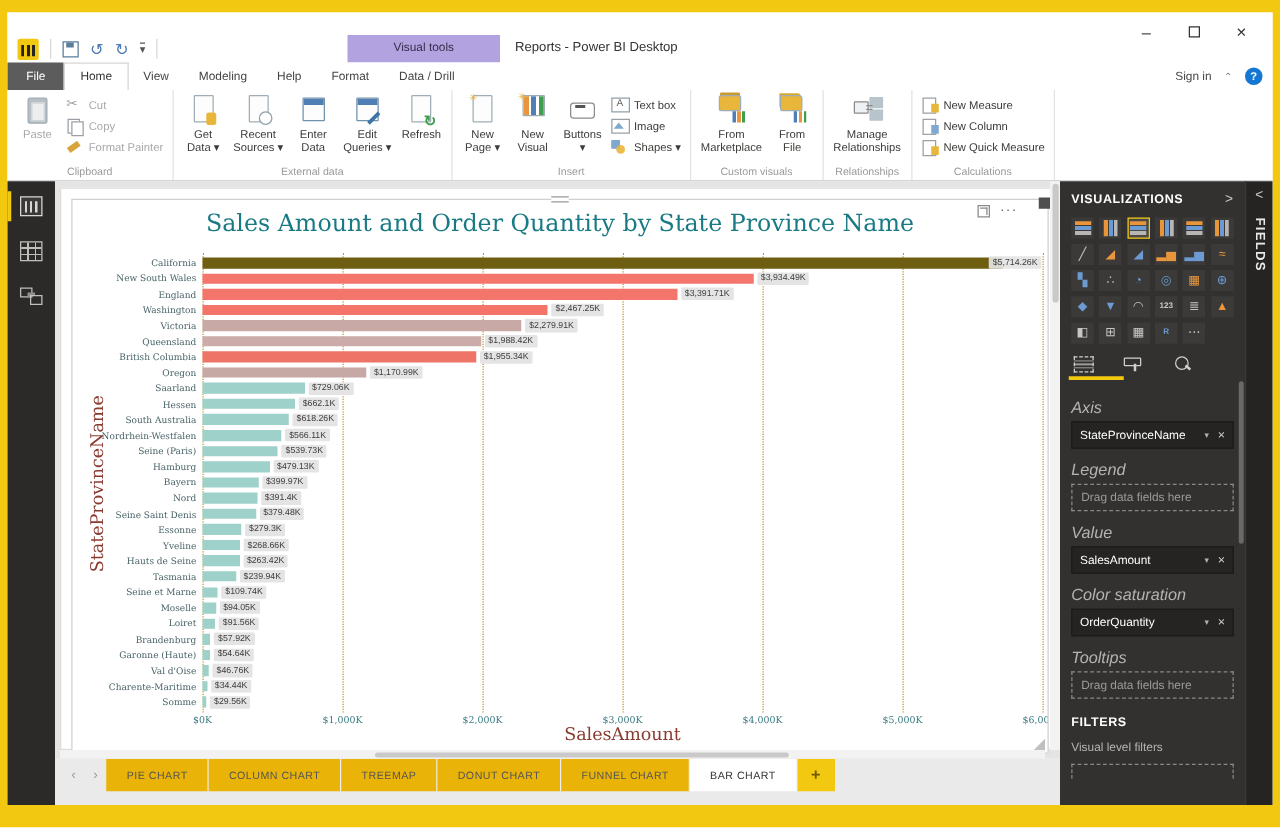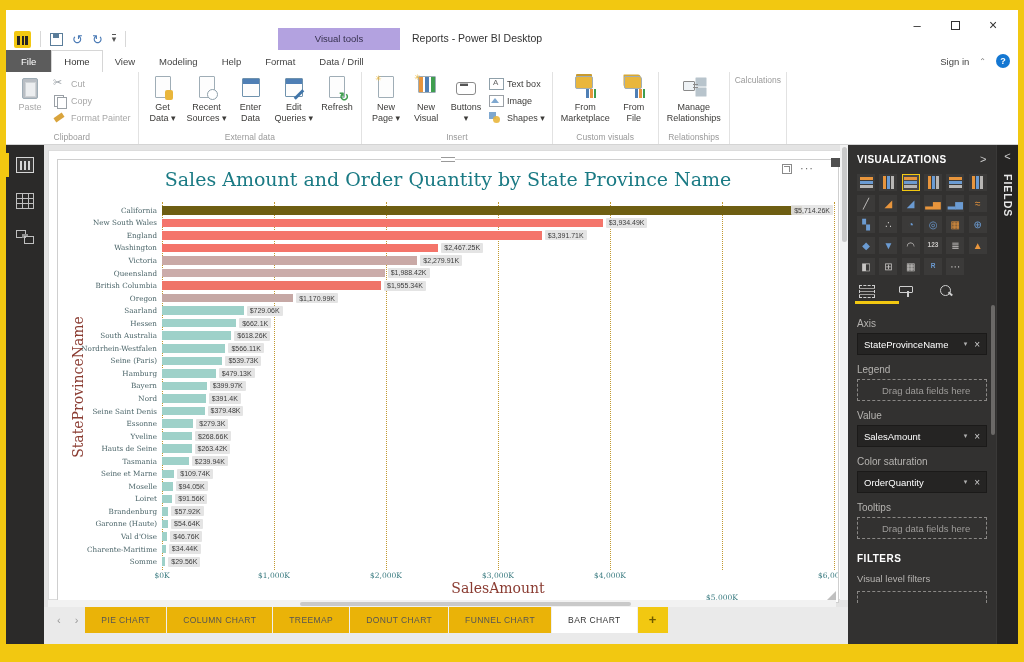--- a/index.html
+++ b/index.html
@@ -163,26 +163,26 @@
   .vp-tabs { display:flex; gap:24px; margin:10px 2px 2px; padding-bottom:5px; }
   .vp-tab { position:relative; cursor:pointer; padding-bottom:6px; }
   .vp-tab.sel::after { content:""; position:absolute; left:-4px; bottom:0; width:44px; height:3px; background:#f2c811; }
   .ti-fields { width:16px; height:13px; border:1px dashed #cfcfcf; background:repeating-linear-gradient(0deg,transparent 0 2px,#9f9d9b 2px 3px); }
   .ti-roller { position:relative; width:16px; height:13px; }
   .ti-roller::before { content:""; position:absolute; left:0; top:1px; width:12px; height:5px; border:1px solid #cfcfcf; border-radius:1px; }
   .ti-roller::after { content:""; position:absolute; left:8px; top:6px; width:2px; height:6px; background:#cfcfcf; }
   .ti-lens { position:relative; width:16px; height:13px; }
   .ti-lens::before { content:""; position:absolute; left:1px; top:0; width:9px; height:9px; border:1.5px solid #cfcfcf; border-radius:50%; }
   .ti-lens::after { content:""; position:absolute; left:9px; top:8px; width:5px; height:1.5px; background:#cfcfcf; transform:rotate(40deg); }
-  .wlabel { font-size:10px; color:#b5b3b0; margin:9px 0 4px; }
+  .wlabel { font-size:13px; color:#b5b3b0; margin:9px 0 4px;font-style:italic; }
   .pill { height:22px; background:#252423; border:1px solid #1b1a19; display:flex; align-items:center; padding:0 6px; cursor:pointer; }
   .pill .pname { font-size:9.5px; color:#fff; white-space:nowrap; overflow:hidden; }
   .pill .pcaret { margin-left:auto; font-size:7px; color:#b0b0b0; padding-left:4px; }
   .pill .px { font-size:10px; color:#d0d0d0; margin-left:7px; cursor:pointer; }
-  .wph { height:22px; border:1px dashed #8a8886; color:#9d9b99; font-size:9.5px; display:flex; align-items:center; padding-left:24px; }
+  .wph { height:22px; border:1px dashed #8a8886; color:#9d9b99; font-size:9.5px; display:flex; align-items:center; padding-left:7px; }
   .filters-head { margin-top:14px; font-size:10px; font-weight:bold; letter-spacing:0.5px; color:#fff; }
   .filters-sub { font-size:9.5px; color:#b5b3b0; margin-top:9px; }
   .wph.partial { margin-top:7px; height:12px; border-bottom:none; }
   .vp-scroll { position:absolute; right:1px; top:160px; width:4px; height:130px; background:#6b6967; border-radius:2px; }
 
   .fieldsstrip { width:22px; background:#252423; border-left:1px solid #3a3938; text-align:center; padding-top:5px; flex:0 0 auto; }
   .fs-collapse { color:#cfcfcf; font-size:11px; cursor:pointer; }
   .fs-label { margin-top:12px; writing-mode:vertical-lr; font-size:10.5px; font-weight:bold; letter-spacing:1px; color:#e8e8e8; display:inline-block; }
 </style>
 </head>
@@ -335,20 +335,36 @@
           <div class="rbody">
             <div class="rbig">
               <div class="ic doc managerel"></div>
               <div>Manage</div>
               <div>Relationships</div>
             </div>
           </div>
           <div class="rlabel">Relationships</div>
         </div>
         <div class="rgroup">
+          <div class="rbody">
+            <div class="rcol">
+              <div class="rsmall">
+                <span class="si measure"></span>
+                <span>New Measure</span>
+              </div>
+              <div class="rsmall">
+                <span class="si columnic"></span>
+                <span>New Column</span>
+              </div>
+              <div class="rsmall">
+                <span class="si qmeasure"></span>
+                <span>New Quick Measure</span>
+              </div>
+            </div>
+          </div>
           <div class="rlabel">Calculations</div>
         </div>
       </div>
 
     <div class="main">
 
       <div class="sidebar">
         <div class="sv-active-bar"></div>
         <div class="sv sv1"></div>
         <div class="sv sv2"></div>
@@ -523,21 +539,21 @@
                       <div class="bar" style="width: 3.31072px; background: rgb(158, 209, 201);"></div>
                       <span class="chip">$29.56K</span>
                     </div>
                   </div>
                 <div class="xticks" id="xticks">
                     <div class="xtick" style="left: 0px;">$0K</div>
                     <div class="xtick" style="left: 112px;">$1,000K</div>
                     <div class="xtick" style="left: 224px;">$2,000K</div>
                     <div class="xtick" style="left: 336px;">$3,000K</div>
                     <div class="xtick" style="left: 448px;">$4,000K</div>
-                    <div class="xtick" style="left: 560px; margin-top: 22px;">$5,000K</div>
+                    <div class="xtick" style="left: 560px;">$5,000K</div>
                     <div class="xtick" style="left: 672px;">$6,000K</div>
                   </div>
                 <div class="x-title">SalesAmount</div>
               </div>
               <div class="resize-grip"></div>
             </div>
           </div>
           <div class="vscroll">
               <div class="thumb"></div>
             </div>

